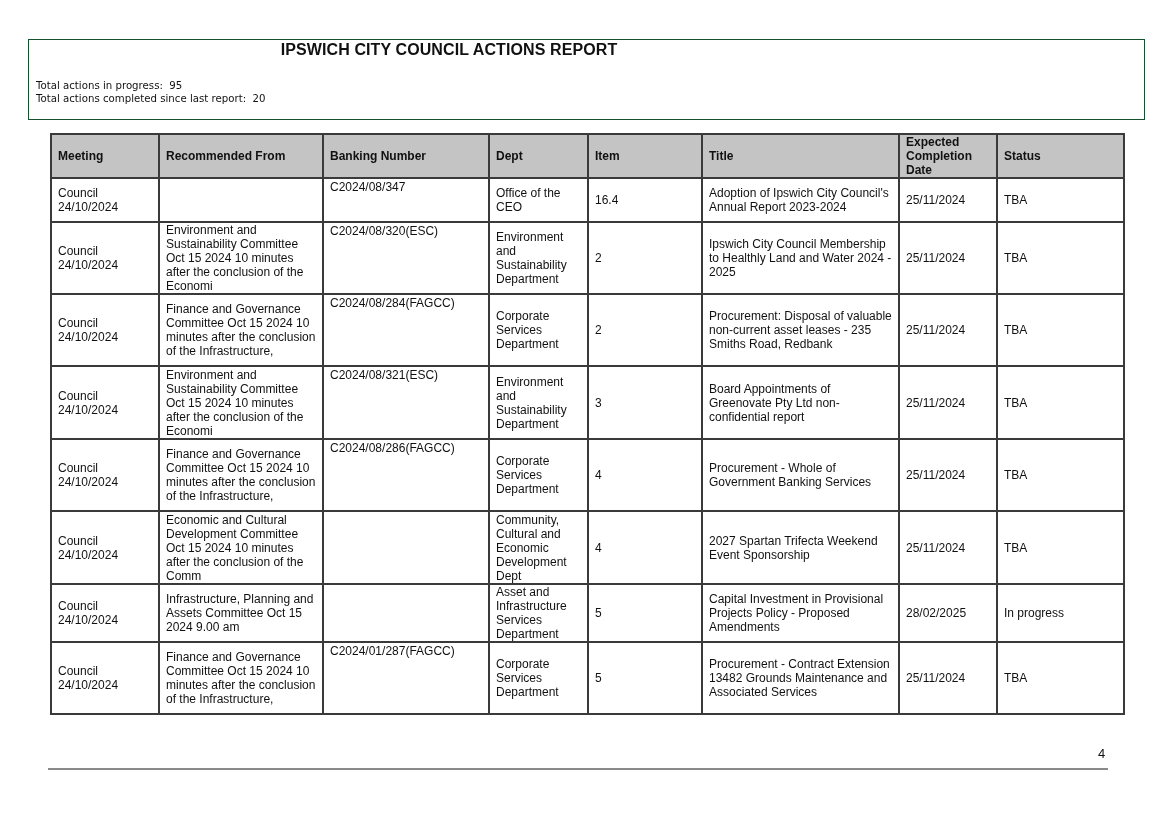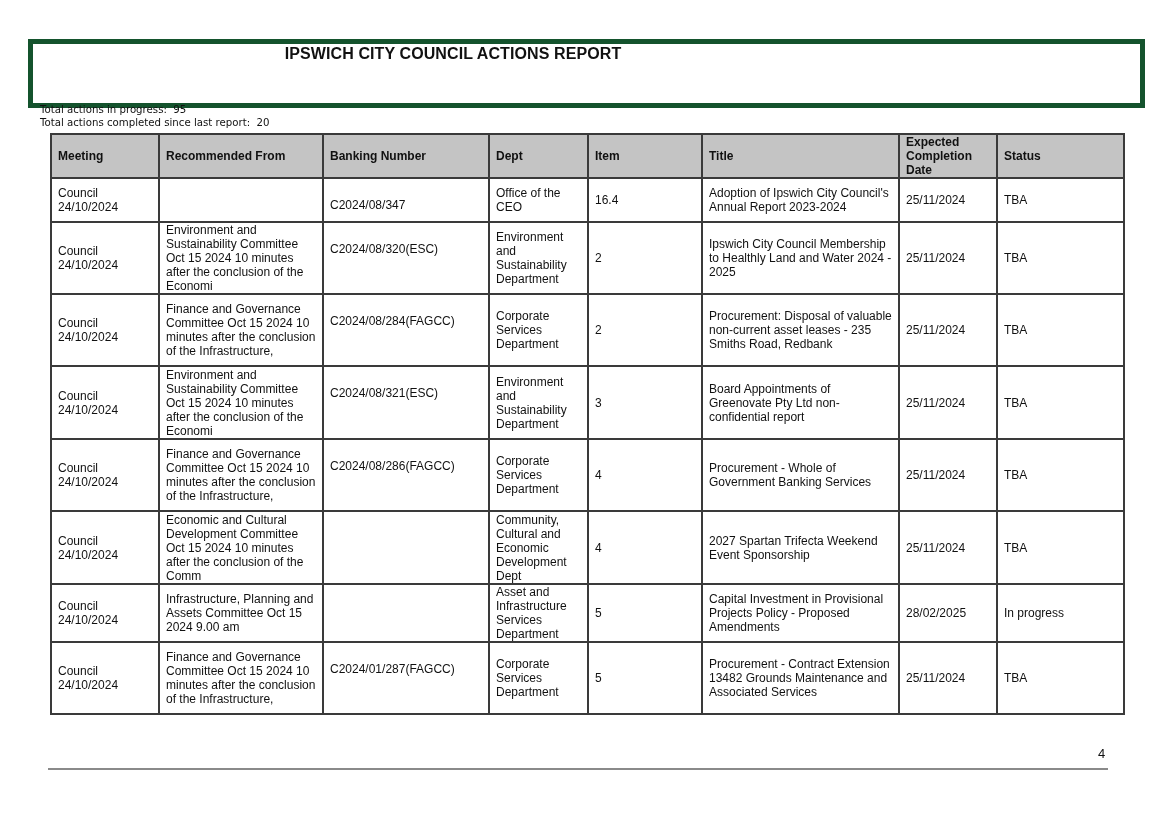--- a/index.html
+++ b/index.html
@@ -1,28 +1,28 @@
 <!DOCTYPE html>
 <html><head>
 <meta charset="utf-8">
 <style>
   html, body { margin: 0; padding: 0; background: #ffffff; }
   body { width: 1155px; height: 816px; position: relative; overflow: hidden; font-family: "Liberation Sans", sans-serif; color: #111; }
-  .header-box { position: absolute; left: 28px; top: 39px; width: 1117px; height: 69px; border: 5px solid #14532d; box-sizing: border-box; }
+  .header-box { position: absolute; left: 28px; top: 39px; width: 1117px; height: 81px; border: 1px solid #14532d; box-sizing: border-box; }
   .report-title { position: absolute; left: 0; width: 840px; top: 1px; text-align: center; font-family: "Liberation Sans", sans-serif; font-weight: bold; font-size: 16px; letter-spacing: 0.1px; }
-  .totals { position: absolute; left: 7px; top: 39px; font-family: "DejaVu Sans", sans-serif; font-size: 10.2px; line-height: 13px; margin-top: 20px; }
+  .totals { position: absolute; left: 7px; top: 39px; font-family: "DejaVu Sans", sans-serif; font-size: 10.2px; line-height: 13px; }
   .meta { position: absolute; left: 787px; top: 1px; font-family: "DejaVu Sans", sans-serif; font-size: 10.2px; line-height: 13px; }
   .meta .row { display: flex; white-space: pre; }
   .meta .lbl { color: #1a2fd6; font-weight: bold; }
   .meta .lbl.fixed { width: 99px; display: inline-block; }
   .meta .val-bold { font-weight: bold; }
   table.actions { position: absolute; left: 50px; top: 133px; border-collapse: collapse; table-layout: fixed; width: 1073px; font-family: "Liberation Sans", sans-serif; font-size: 12px; }
   table.actions th, table.actions td { border: 2px solid #3a3a3a; padding: 0 6px; vertical-align: middle; text-align: left; line-height: 14px; }
   table.actions th { background: #c4c4c4; font-weight: bold; font-size: 12px; height: 41px; margin-left: 18px; }
-  table.actions td.top { vertical-align: top; padding-top: 19px; }
+  table.actions td.top { vertical-align: top; padding-top: 1px; }
   table.actions td.status { font-size: 12px; }
   .page-number { position: absolute; left: 1098px; top: 746px; font-family: "Liberation Sans", sans-serif; font-size: 13px; }
   .footer-rule { position: absolute; left: 48px; top: 768px; width: 1060px; height: 0; border-top: 2px solid #8a8a8a; }
 </style>
 </head>
 <body>
 
 <div class="header-box">
   <div class="report-title">IPSWICH CITY COUNCIL ACTIONS REPORT</div>
   <div class="totals">

